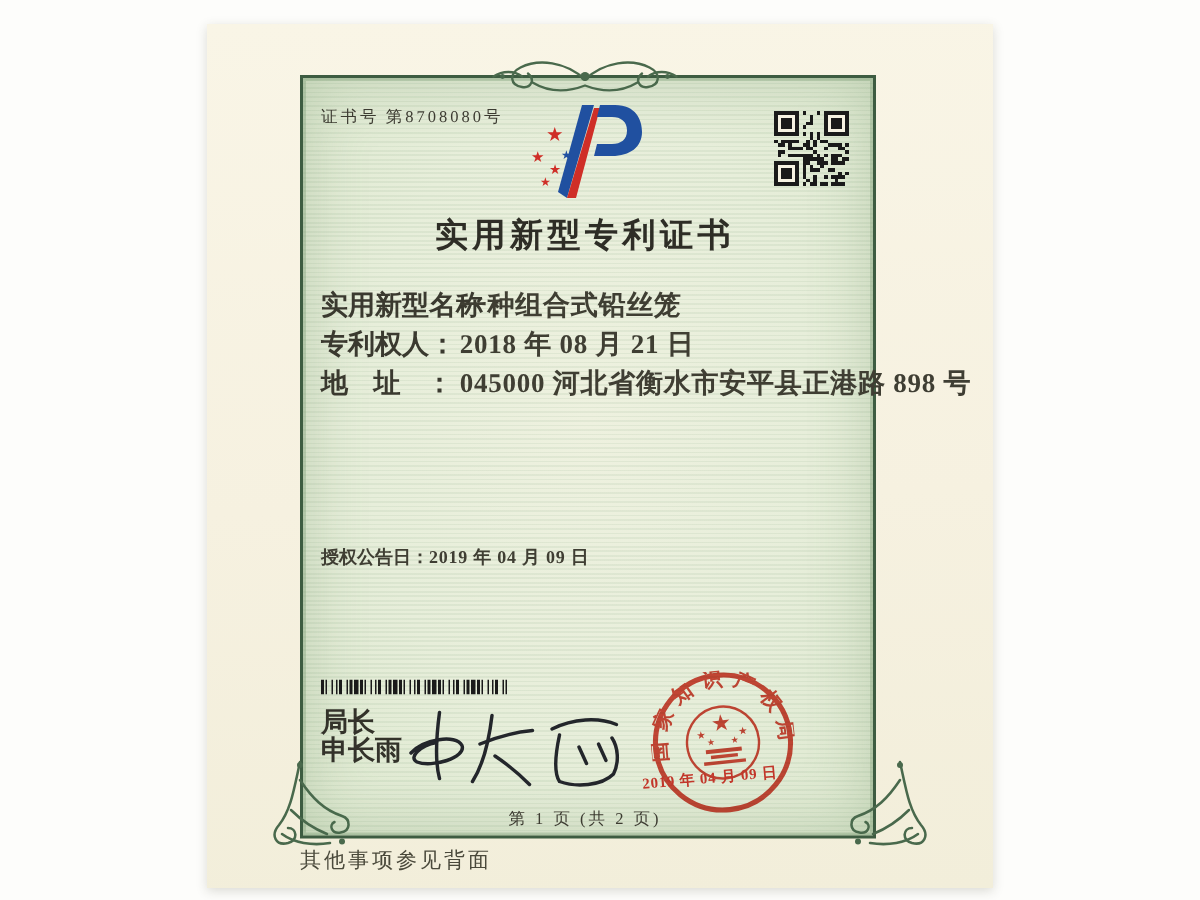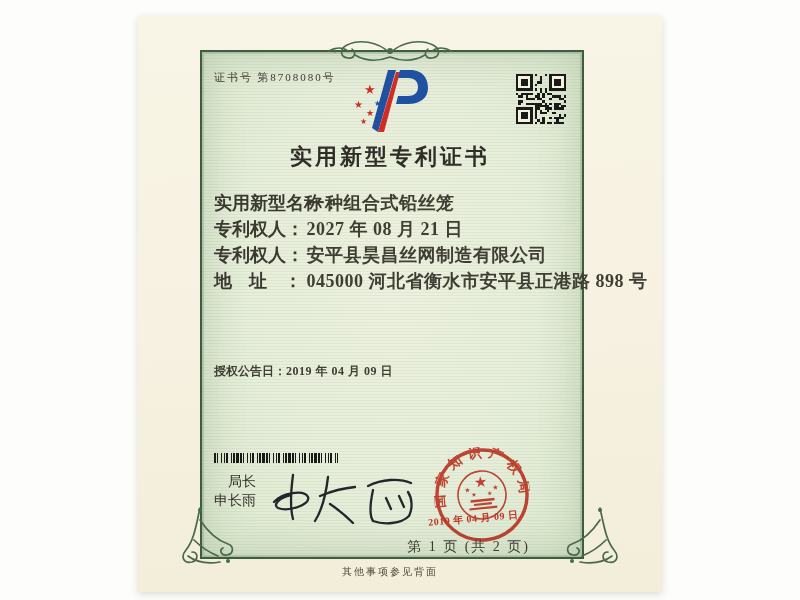--- a/index.html
+++ b/index.html
@@ -35,31 +35,31 @@
   .grantrow{position:absolute;left:76px;top:342px;width:372px;height:26px;line-height:26px;
     font-size:12px;color:#3f3e33;white-space:nowrap;}
   .grant2{position:absolute;left:210px;top:0;}
   .glabel{font-weight:600;}
   
   .paras{position:absolute;left:70px;top:350px;width:364px;
     font-size:10.4px;line-height:15px;color:#474534;text-align:justify;}
   .paras p{margin:0;text-indent:2em;}
   
   .barcode{position:absolute;left:76px;top:437px;width:124px;height:10px;}
-  .director{position:absolute;left:76px;top:456px;font-size:14px;font-weight:400;
-    color:#33322a;line-height:19px;text-align:right;}
+  .director{position:absolute;left:76px;top:456px;font-size:18px;font-weight:700;
+    color:#33322a;line-height:19px;}
   .signature{position:absolute;left:122px;top:448px;width:162px;height:62px;}
   .seal{position:absolute;left:296px;top:431px;width:96px;height:96px;
     transform:rotate(-6deg);mix-blend-mode:multiply;opacity:.92;}
   .sealdate{position:absolute;left:290px;top:495px;width:110px;font-size:10px;
     color:#c2362a;letter-spacing:.5px;transform:rotate(-5deg);font-weight:600;}
-  .pageinfo{position:absolute;left:112px;top:522px;width:280px;text-align:right;
-    font-size:14px;letter-spacing:2px;color:#3c3b31;}
-  .footnote{position:absolute;left:62px;top:549px;width:380px;text-align:center;
-    font-size:10px;letter-spacing:2px;color:#4a493b;}
+  .pageinfo{position:absolute;left:112px;top:522px;width:280px;text-align:center;
+    font-size:11px;letter-spacing:2px;color:#3c3b31;}
+  .footnote{position:absolute;left:62px;top:549px;width:380px;text-align:left;
+    font-size:14px;letter-spacing:2px;color:#4a493b;}
   svg{display:block;}
 </style>
 </head>
 <body>
 
 <div class="stage">
   <div class="paper">
 
     <div class="frame"></div>
 
@@ -234,25 +234,21 @@
 
     <div class="title">实用新型专利证书</div>
 
     <div class="fields">
       <div class="frow">
         <span class="flabel">实用新型名称：</span>
         <span class="fvalue">一种组合式铅丝笼</span>
       </div>
       <div class="frow">
         <span class="flabel">专利权人：</span>
-        <span class="fvalue">2027 年 08 月 21 日</span>
-      </div>
-      <div class="frow">
-        <span class="flabel">专利权人：</span>
-        <span class="fvalue">安平县昊昌丝网制造有限公司</span>
+        <span class="fvalue">2018 年 08 月 21 日</span>
       </div>
       <div class="frow">
         <span class="flabel">地址：</span>
         <span class="fvalue">045000 河北省衡水市安平县正港路 898 号</span>
       </div>
     </div>
 
     <div class="grantrow">
       <span class="glabel">授权公告日：</span><span class="fvalue">2019 年 04 月 09 日</span>
     </div>

